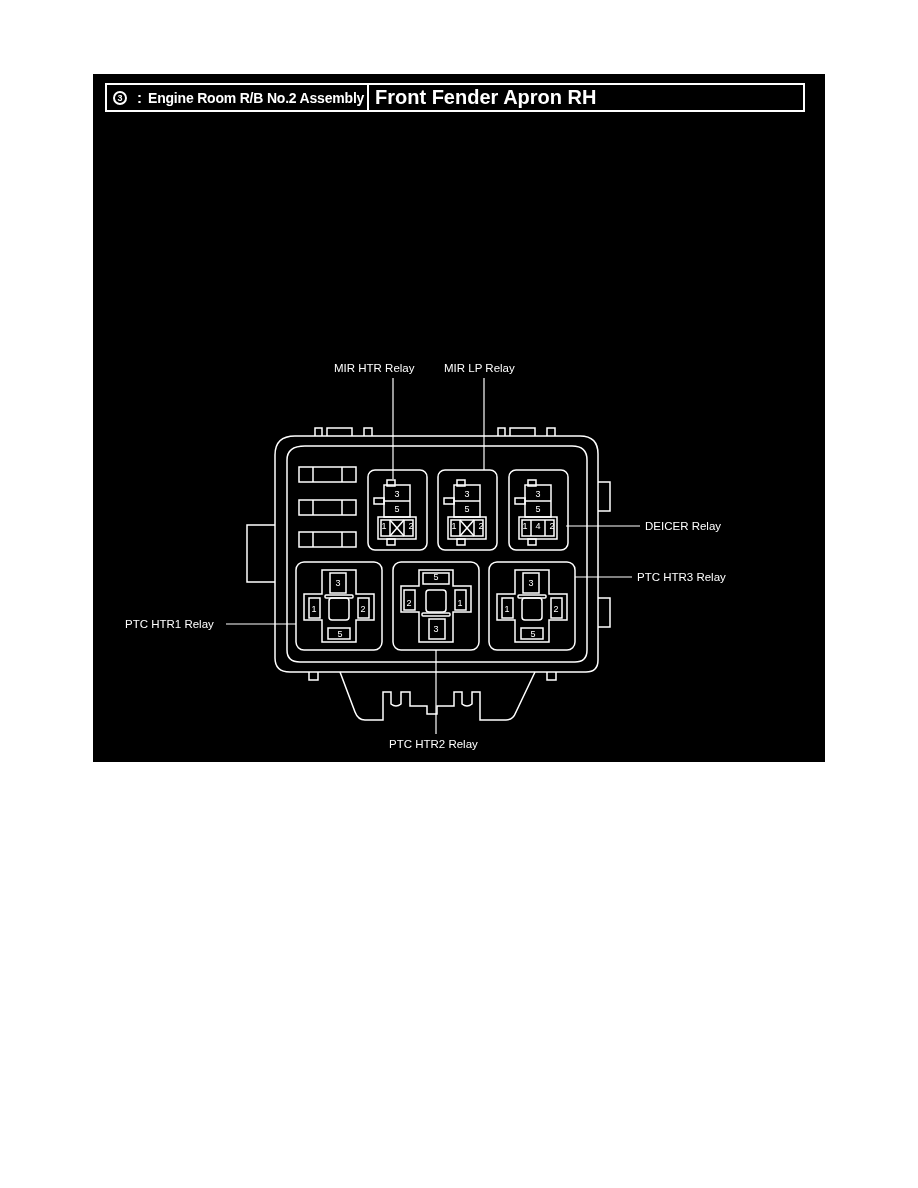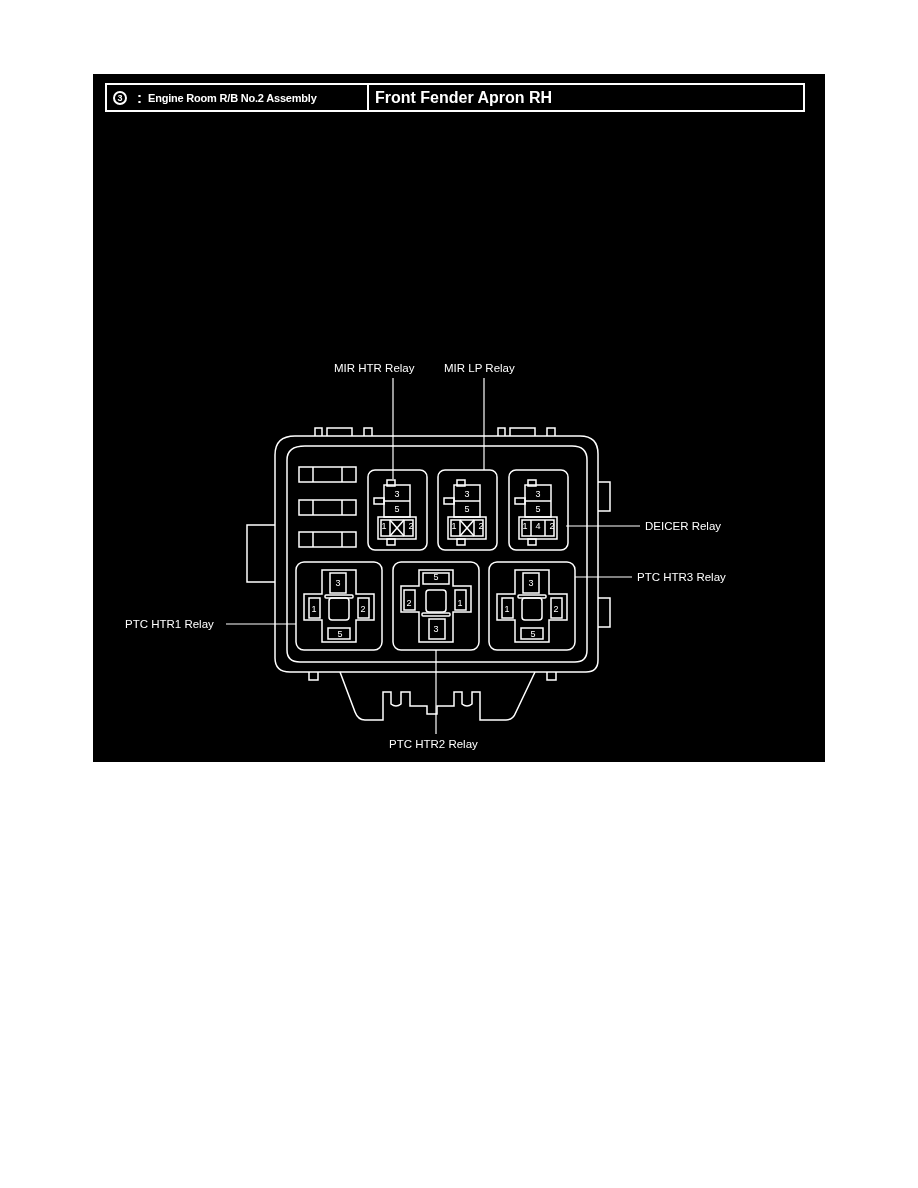--- a/index.html
+++ b/index.html
@@ -2,22 +2,22 @@
 <html><head>
 <meta charset="utf-8">
 <style>
   html,body{margin:0;padding:0;background:#fff;}
   body{width:918px;height:1188px;position:relative;font-family:"Liberation Sans",sans-serif;}
   #panel{position:absolute;left:93px;top:74px;width:732px;height:688px;background:#000;}
   #hdr{position:absolute;left:12px;top:9px;width:700px;height:29px;border:2px solid #fff;box-sizing:border-box;display:flex;align-items:center;color:#fff;}
   #hdr .left{display:flex;align-items:center;height:100%;padding-left:6px;border-right:2px solid #fff;width:262px;box-sizing:border-box;}
   #hdr .num{width:14px;height:14px;border:2px solid #fff;border-radius:50%;font-size:9px;font-weight:bold;display:flex;align-items:center;justify-content:center;box-sizing:border-box;}
   #hdr .colon{font-weight:bold;font-size:15px;margin:0 6px 0 10px;}
-  #hdr .asm{font-weight:bold;font-size:11px;letter-spacing:-0.2px;}
-  #hdr .loc{font-weight:bold;font-size:16px;padding-left:6px;}
+  #hdr .asm{font-weight:bold;font-size:14px;letter-spacing:-0.2px;}
+  #hdr .loc{font-weight:bold;font-size:20px;padding-left:6px;}
   svg{position:absolute;left:0;top:0;}
   svg text{font-family:"Liberation Sans",sans-serif;fill:#fff;}
 </style>
 </head>
 <body>
 
 <div id="panel">
   <div id="hdr">
     <div class="left">
       <span class="num">3</span>

